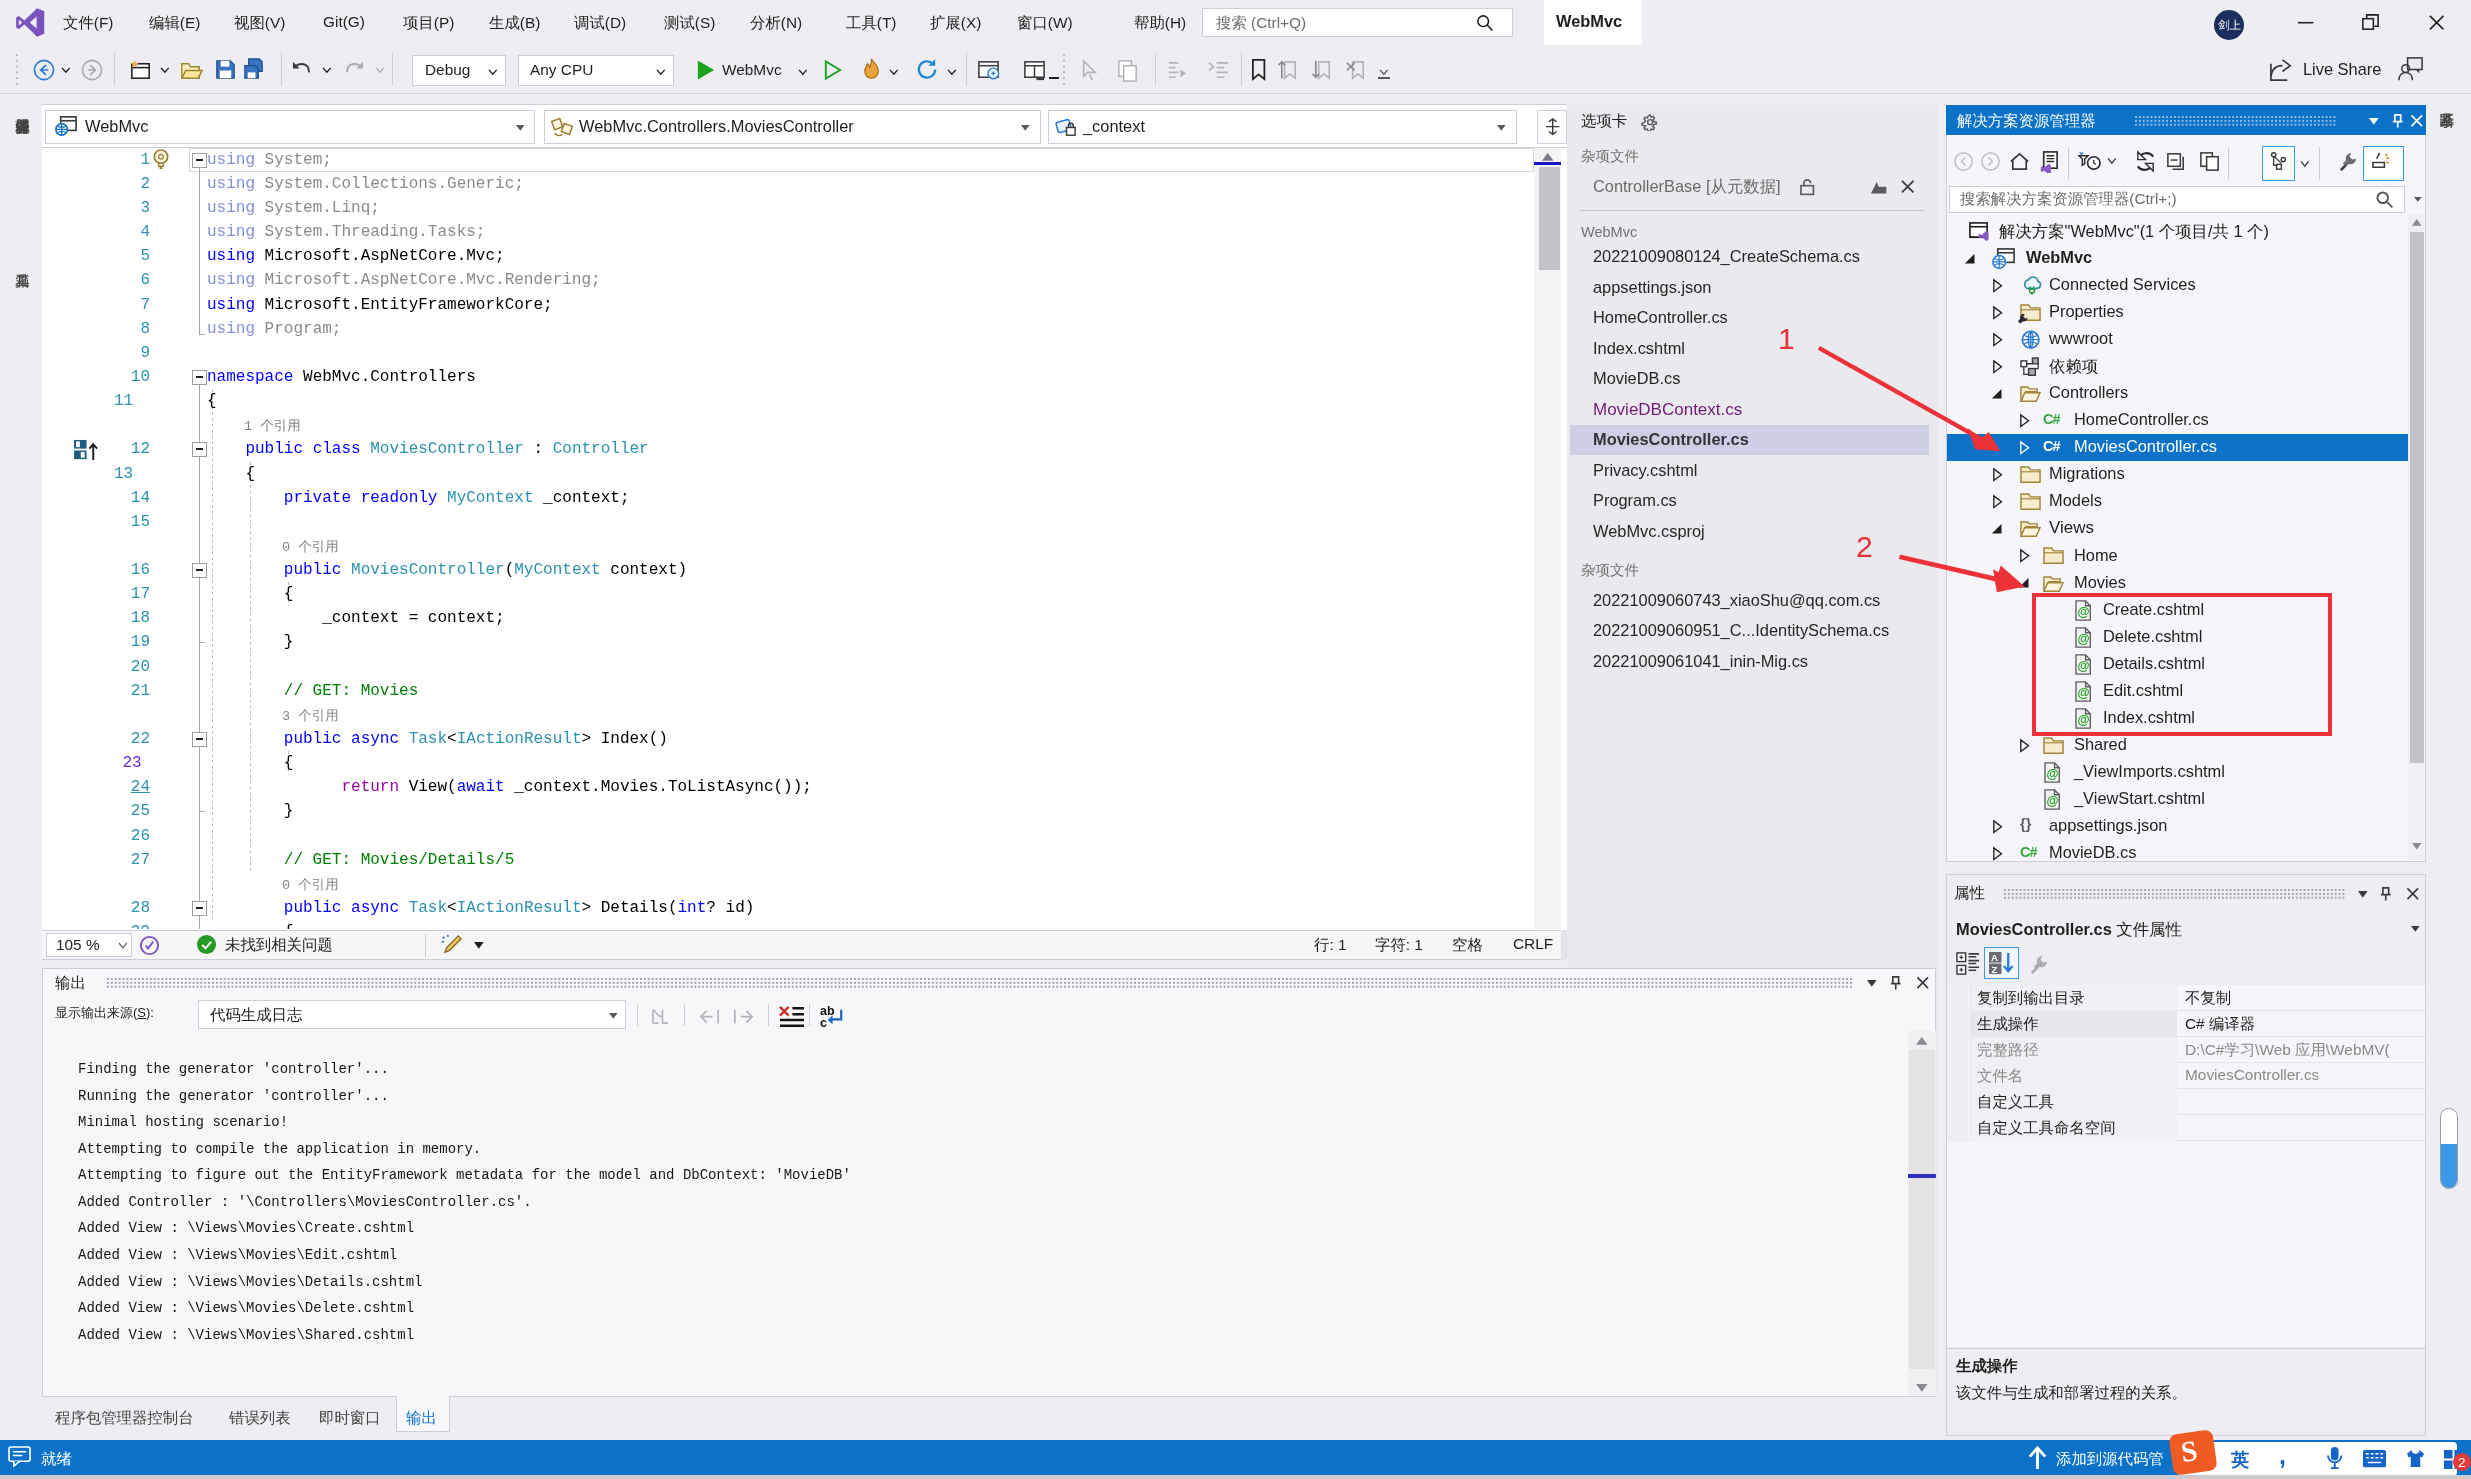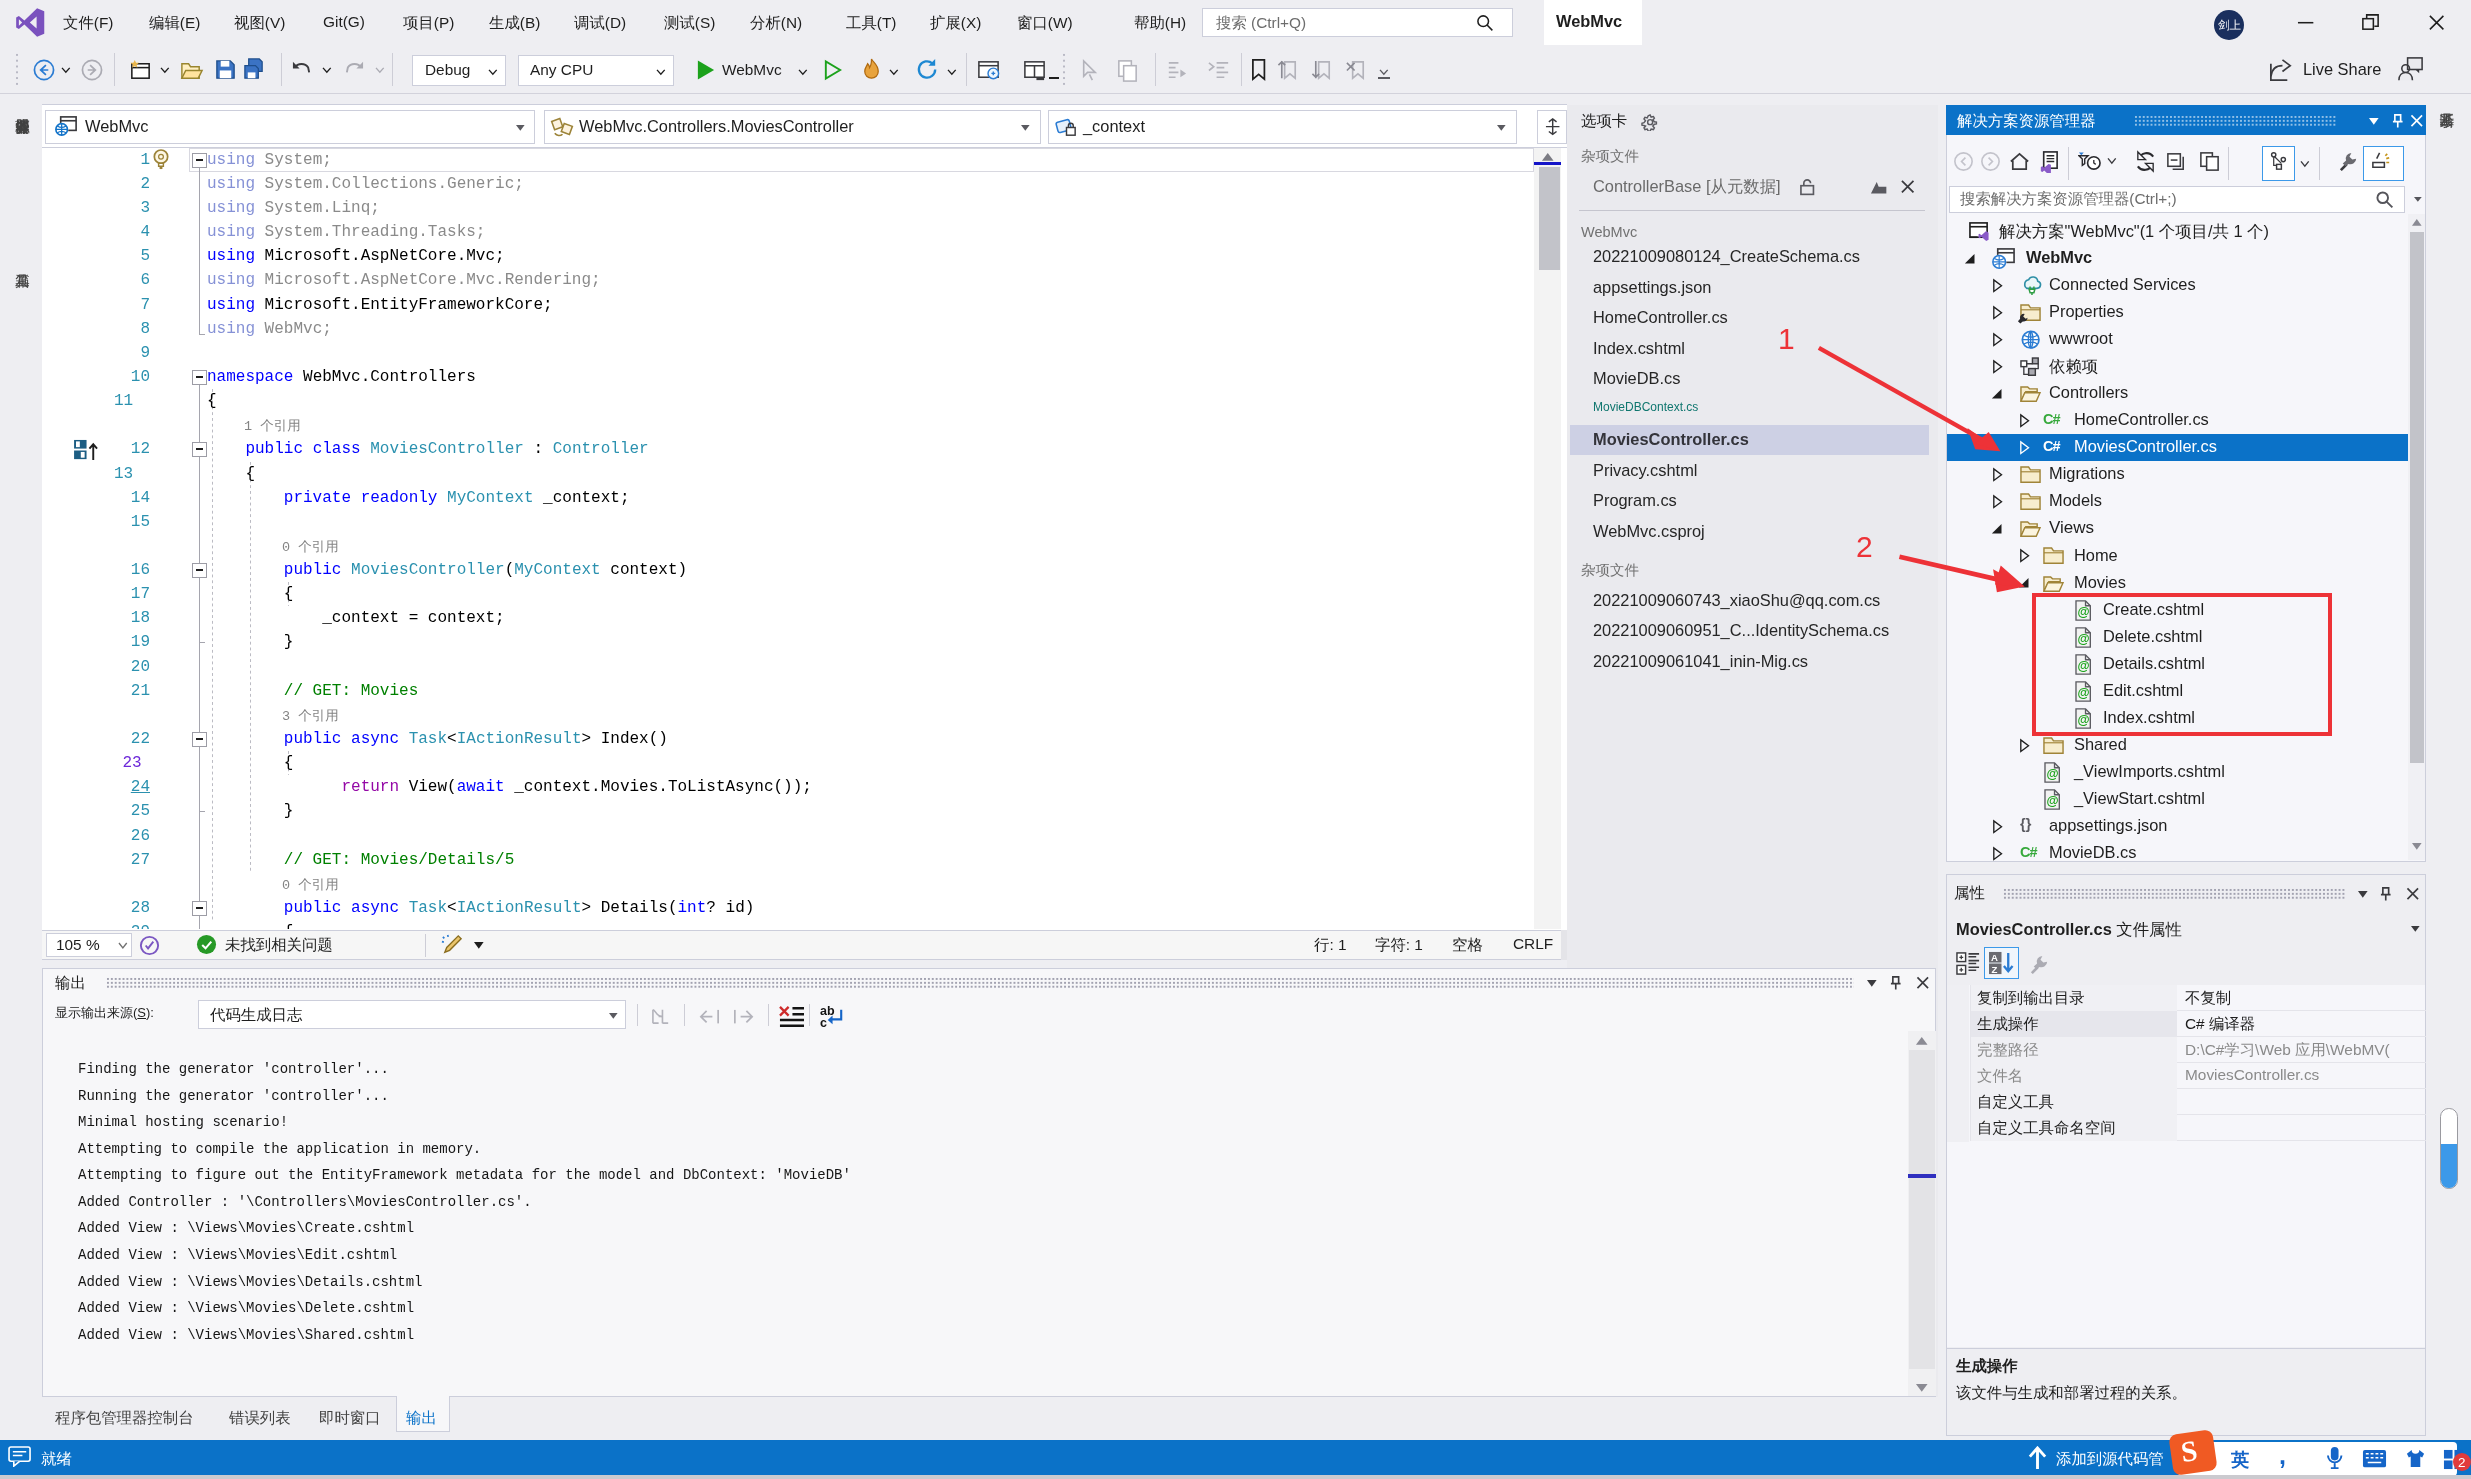--- a/index.html
+++ b/index.html
@@ -311,21 +311,21 @@
 <div class="abs" style="left:288px;top:751px;width:1px;height:24px;background-image:linear-gradient(#BBBBC3 50%,transparent 50%);background-size:1px 5.8px;"></div>
 <div class="abs" style="left:199px;top:642px;width:5.8px;height:1px;background:#A5A5AE;"></div>
 <div class="abs" style="left:199px;top:811px;width:5.8px;height:1px;background:#A5A5AE;"></div>
 <div class="row" style="left:207px;top:148px;"><span class="fkw">using</span><span class="fid"> System;</span></div>
 <div class="row" style="left:207px;top:172px;"><span class="fkw">using</span><span class="fid"> System.Collections.Generic;</span></div>
 <div class="row" style="left:207px;top:196px;"><span class="fkw">using</span><span class="fid"> System.Linq;</span></div>
 <div class="row" style="left:207px;top:220px;"><span class="fkw">using</span><span class="fid"> System.Threading.Tasks;</span></div>
 <div class="row" style="left:207px;top:244px;"><span class="kw">using</span> Microsoft.AspNetCore.Mvc;</div>
 <div class="row" style="left:207px;top:268px;"><span class="fkw">using</span><span class="fid"> Microsoft.AspNetCore.Mvc.Rendering;</span></div>
 <div class="row" style="left:207px;top:293px;"><span class="kw">using</span> Microsoft.EntityFrameworkCore;</div>
-<div class="row" style="left:207px;top:317px;"><span class="fkw">using</span><span class="fid"> WebMvc;</span></div>
+<div class="row" style="left:207px;top:317px;"><span class="fkw">using</span><span class="fid"> Program;</span></div>
 <div class="row" style="left:207px;top:365px;"><span class="kw">namespace</span> WebMvc.Controllers</div>
 <div class="row" style="left:207px;top:389px;">{</div>
 <div class="row" style="left:207px;top:437px;">    <span class="kw">public</span> <span class="kw">class</span> <span class="ty">MoviesController</span> : <span class="ty">Controller</span></div>
 <div class="row" style="left:207px;top:462px;">    {</div>
 <div class="row" style="left:207px;top:486px;">        <span class="kw">private</span> <span class="kw">readonly</span> <span class="ty">MyContext</span> _context;</div>
 <div class="row" style="left:207px;top:558px;">        <span class="kw">public</span> <span class="ty">MoviesController</span>(<span class="ty">MyContext</span> context)</div>
 <div class="row" style="left:207px;top:582px;">        {</div>
 <div class="row" style="left:207px;top:606px;">            _context = context;</div>
 <div class="row" style="left:207px;top:630px;">        }</div>
 <div class="row" style="left:207px;top:679px;">        <span class="cm">// GET: Movies</span></div>
@@ -387,21 +387,21 @@
 <svg class="abs" style="left:1900px;top:179px" width="15.4" height="15.4" viewBox="0 0 16 16">
     <path d="M2 2l12 12M14 2 2 14" stroke="#3A3A3E" stroke-width="1.8"></path>
   </svg>
 <div class="abs" style="left:1579px;top:210px;width:346px;height:1px;background:#C5C5CE;"></div>
 <div class="abs" style="left:1581px;top:224px;font-size:14.5px;color:#717171;">WebMvc</div>
 <div class="abs" style="left:1593px;top:247px;font-size:16.4px;color:#262626;">20221009080124_CreateSchema.cs</div>
 <div class="abs" style="left:1593px;top:278px;font-size:16.4px;color:#262626;">appsettings.json</div>
 <div class="abs" style="left:1593px;top:308px;font-size:16.4px;color:#262626;">HomeController.cs</div>
 <div class="abs" style="left:1593px;top:339px;font-size:16.4px;color:#262626;">Index.cshtml</div>
 <div class="abs" style="left:1593px;top:369px;font-size:16.4px;color:#262626;">MovieDB.cs</div>
-<div class="abs" style="left:1593px;top:400px;font-size:12px;color:#0f766e;">MovieDBContext.cs</div>
+<div class="abs" style="left:1593px;top:400px;font-size:17px;color:#701a75;">MovieDBContext.cs</div>
 <div class="abs" style="left:1570px;top:425px;width:359px;height:30px;background:#CDD0E4;"></div>
 <div class="abs" style="left:1593px;top:430px;font-size:16.4px;font-weight:bold;color:#33333a;">MoviesController.cs</div>
 <div class="abs" style="left:1593px;top:461px;font-size:16.4px;color:#262626;">Privacy.cshtml</div>
 <div class="abs" style="left:1593px;top:491px;font-size:16.4px;color:#262626;">Program.cs</div>
 <div class="abs" style="left:1593px;top:522px;font-size:16.4px;color:#262626;">WebMvc.csproj</div>
 <div class="abs" style="left:1581px;top:561px;font-size:14.5px;color:#717171;">杂项文件</div>
 <div class="abs" style="left:1593px;top:591px;font-size:16.4px;color:#262626;">20221009060743_xiaoShu@qq.com.cs</div>
 <div class="abs" style="left:1593px;top:621px;font-size:16.4px;color:#262626;">20221009060951_C...IdentitySchema.cs</div>
 <div class="abs" style="left:1593px;top:652px;font-size:16.4px;color:#262626;">20221009061041_inin-Mig.cs</div>
 <div class="abs" style="left:1946px;top:105px;width:480px;height:757px;background:#F6F6FA;border:1px solid #CCCEDB;box-sizing:border-box;"></div>

